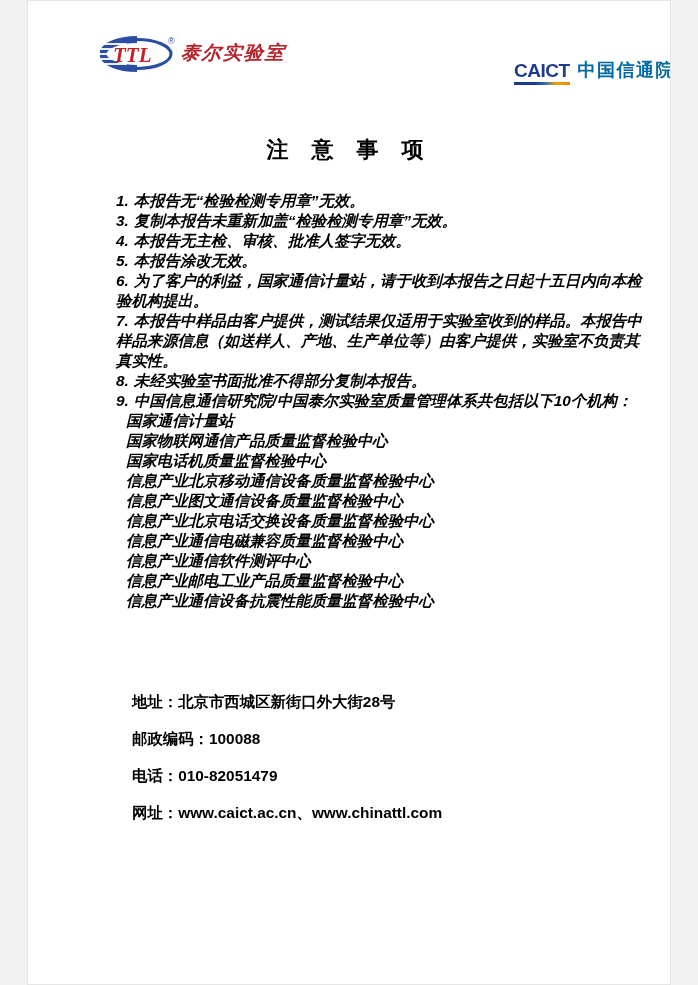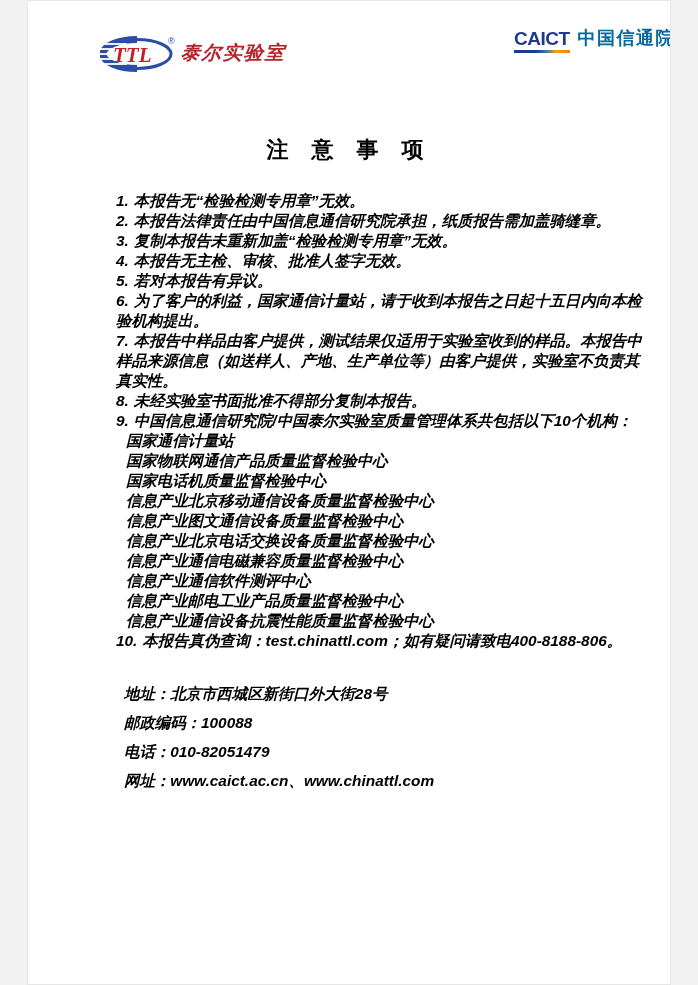--- a/index.html
+++ b/index.html
@@ -21,21 +21,21 @@
   }
   .ttl-calligraphy{
     margin-left:3px;
     font-family:"Liberation Serif","DejaVu Serif",serif;
     font-size:19px;font-weight:bold;font-style:italic;
     color:#b5232b;letter-spacing:2px;
     transform:skewX(-4deg);
     white-space:nowrap;
   }
   .caict-logo{
-    position:absolute;left:486px;top:28px;
+    position:absolute;left:486px;top:60px;
     display:flex;align-items:flex-start;
   }
   .caict-wordmark{
     font-size:19px;font-weight:bold;line-height:1;
     color:#1e3a8f;letter-spacing:-0.5px;
   }
   .caict-underline{
     height:3px;margin-top:2px;
     background:linear-gradient(90deg,#1e3a8f 0%,#1e3a8f 38%,#2f6db4 55%,#f5a100 75%,#f08300 100%);
   }
@@ -59,21 +59,21 @@
     font-size:15.4px;line-height:20px;font-weight:bold;font-style:italic;
   }
   .notice{margin:0;}
   .notice .num{margin-right:5px;}
   .sub-item{margin:0;padding-left:10px;}
   
   .contact{
     position:absolute;left:88px;top:674px;
     font-size:15.4px;line-height:21px;font-weight:bold;
   }
-  .contact-line{margin:8px;white-space:nowrap;font-style:italic;}
+  .contact-line{margin:16px;white-space:nowrap;}
 </style>
 </head>
 <body>
 
 <div class="page">
 
   <div class="ttl-logo">
     <svg width="78" height="38" viewBox="0 0 78 38">
       <ellipse cx="37" cy="20" rx="34" ry="14.5" fill="none" stroke="#2b4ea3" stroke-width="3"></ellipse>
       <path d="M37 5.5 A34 14.5 0 0 0 37 34.5" fill="none" stroke="#2b4ea3" stroke-width="7"></path>
@@ -95,39 +95,37 @@
       <div class="caict-wordmark">CAICT</div>
       <div class="caict-underline"></div>
     </div>
     <div class="caict-cn">中国信通院</div>
   </div>
 
   <div class="title">注意事项</div>
 
   <div class="content">
       <p class="notice"><span class="num">1.</span><span>本报告无“检验检测专用章”无效。</span></p>
-      <p class="notice"><span class="num">2.</span><span>本报告法律责任由中国信息通信研究院承担，纸质报告需加盖骑缝章。</span></p>
       <p class="notice"><span class="num">3.</span><span>复制本报告未重新加盖“检验检测专用章”无效。</span></p>
       <p class="notice"><span class="num">4.</span><span>本报告无主检、审核、批准人签字无效。</span></p>
-      <p class="notice"><span class="num">5.</span><span>若对本报告有异议。</span></p>
+      <p class="notice"><span class="num">5.</span><span>本报告涂改无效。</span></p>
       <p class="notice"><span class="num">6.</span><span>为了客户的利益，国家通信计量站，请于收到本报告之日起十五日内向本检验机构提出。</span></p>
       <p class="notice"><span class="num">7.</span><span>本报告中样品由客户提供，测试结果仅适用于实验室收到的样品。本报告中样品来源信息（如送样人、产地、生产单位等）由客户提供，实验室不负责其真实性。</span></p>
       <p class="notice"><span class="num">8.</span><span>未经实验室书面批准不得部分复制本报告。</span></p>
       <p class="notice"><span class="num">9.</span><span>中国信息通信研究院/中国泰尔实验室质量管理体系共包括以下10个机构：</span></p>
       <p class="sub-item">国家通信计量站</p>
       <p class="sub-item">国家物联网通信产品质量监督检验中心</p>
       <p class="sub-item">国家电话机质量监督检验中心</p>
       <p class="sub-item">信息产业北京移动通信设备质量监督检验中心</p>
       <p class="sub-item">信息产业图文通信设备质量监督检验中心</p>
       <p class="sub-item">信息产业北京电话交换设备质量监督检验中心</p>
       <p class="sub-item">信息产业通信电磁兼容质量监督检验中心</p>
       <p class="sub-item">信息产业通信软件测评中心</p>
       <p class="sub-item">信息产业邮电工业产品质量监督检验中心</p>
       <p class="sub-item">信息产业通信设备抗震性能质量监督检验中心</p>
-      <p class="notice"><span class="num">10.</span><span>本报告真伪查询：test.chinattl.com；如有疑问请致电400-8188-806。</span></p>
     </div>
 
   <div class="contact">
       <p class="contact-line"><span>地址：</span><span>北京市西城区新街口外大街28号</span></p>
       <p class="contact-line"><span>邮政编码：</span><span>100088</span></p>
       <p class="contact-line"><span>电话：</span><span>010-82051479</span></p>
       <p class="contact-line"><span>网址：</span><span>www.caict.ac.cn、www.chinattl.com</span></p>
     </div>
 
 </div>

